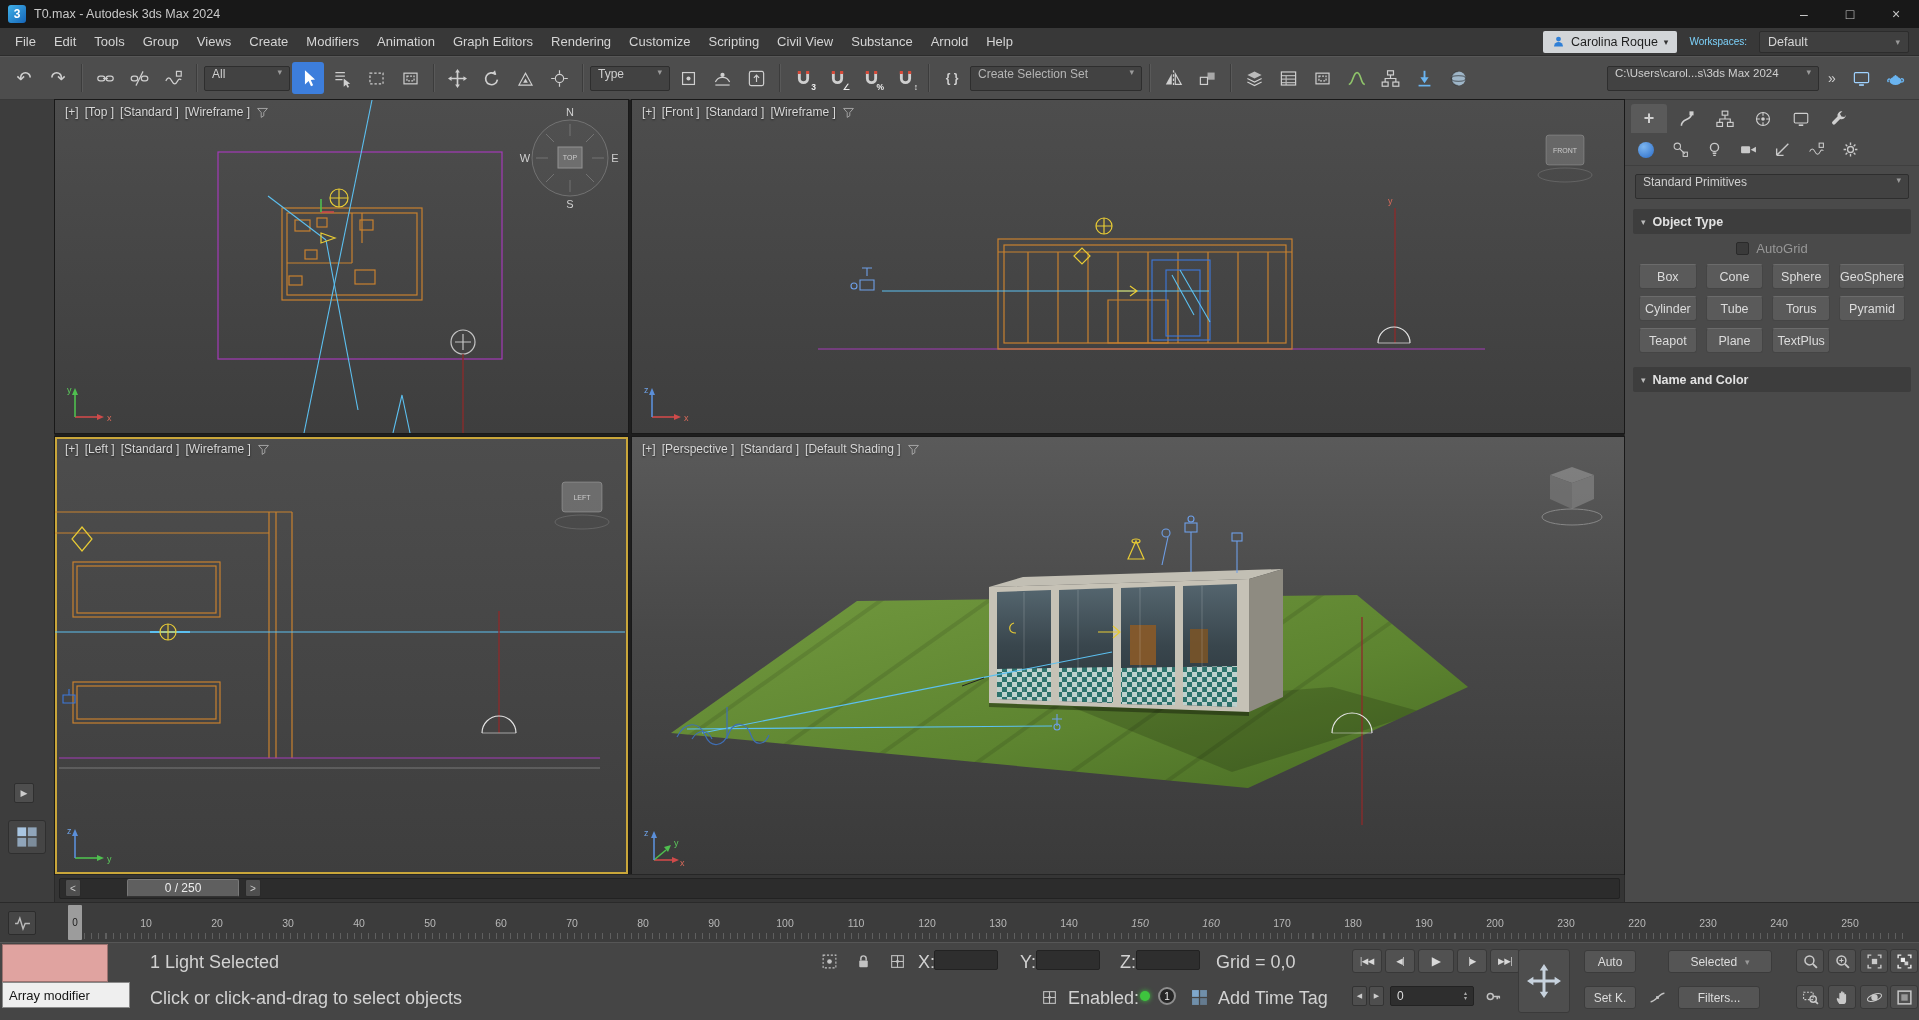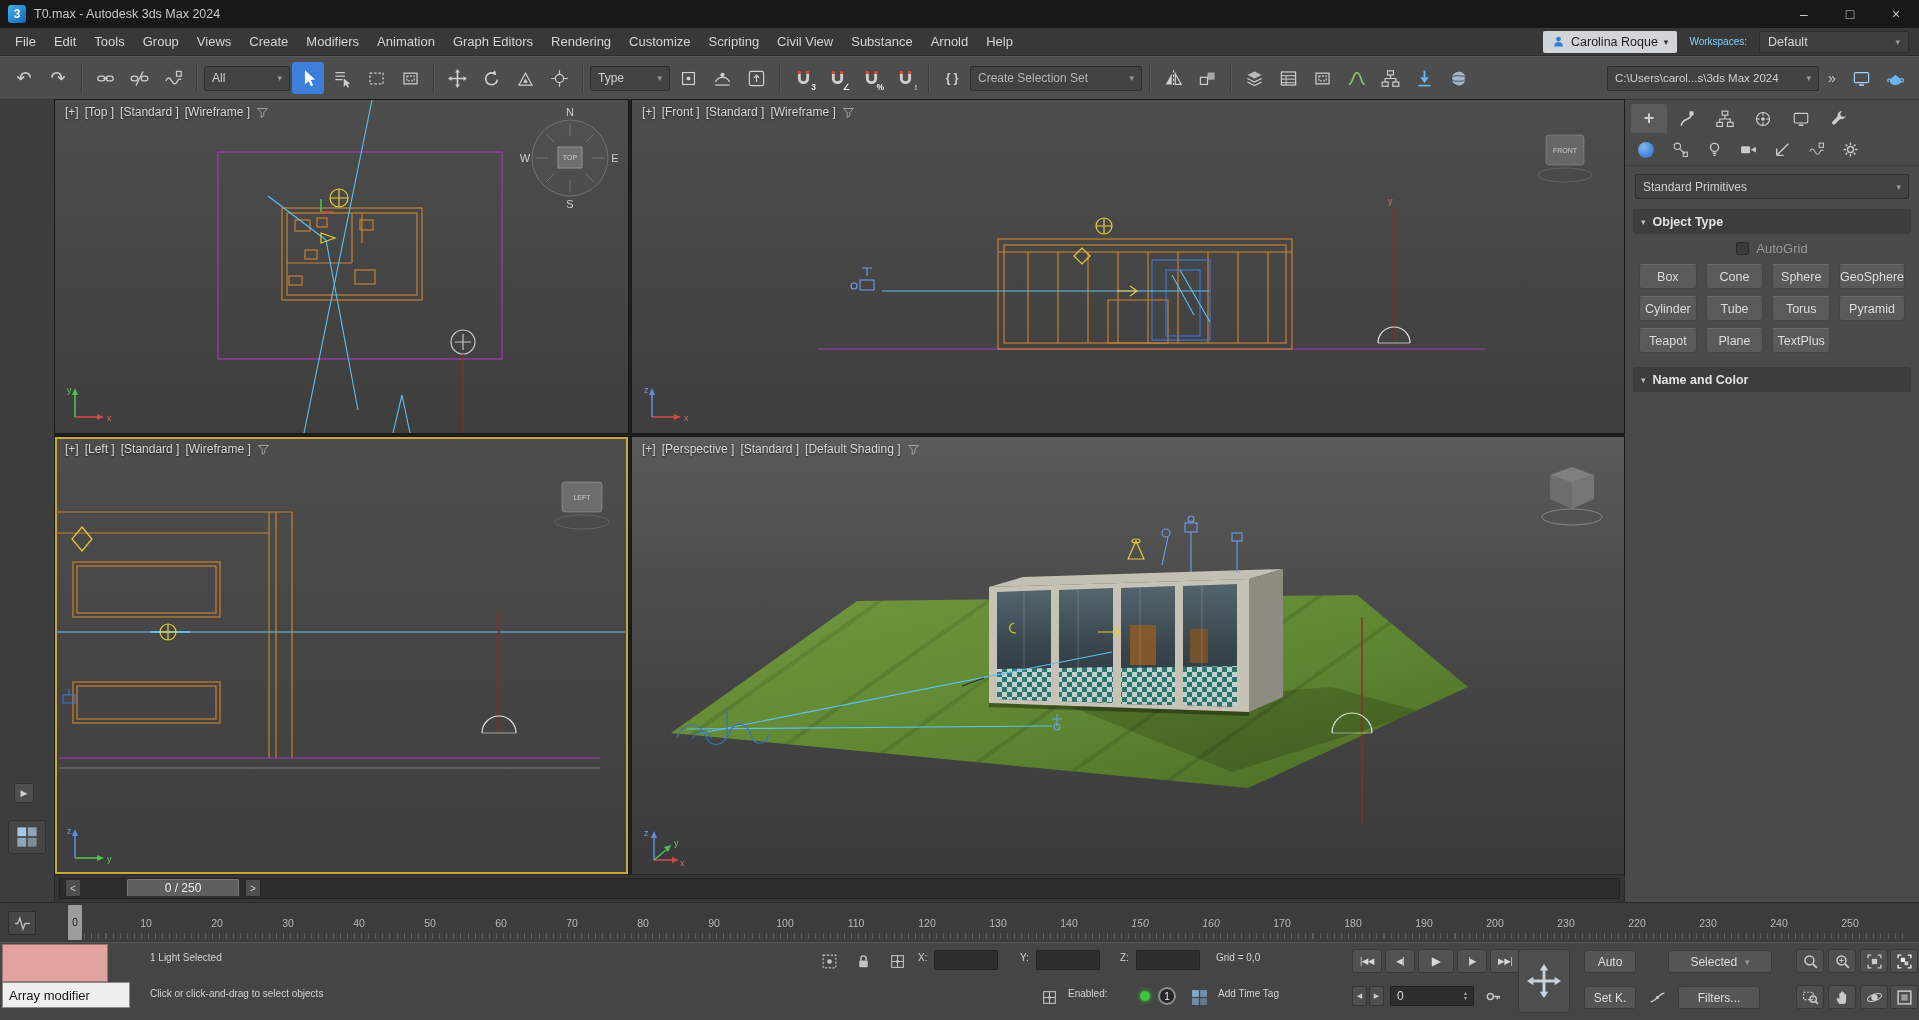--- a/index.html
+++ b/index.html
@@ -27,21 +27,21 @@
   .wsdrop{display:flex;gap:24px;align-items:center;background:#3f3f3f;border:1px solid #2c2c2c;height:22px;padding:0 8px;color:#d6d6d6;font-size:12.5px;border-radius:2px;min-width:150px}
   .wsdrop .caret{margin-left:auto}
 
   
   .toolbar{height:44px;background:#4d4d4d;display:flex;align-items:center;padding:0 8px;gap:2px;border-bottom:1px solid #393939;border-top:1px solid #585858}
   .tb{width:32px;height:32px;border-radius:3px;display:flex;align-items:center;justify-content:center;color:#cfcfcf;position:relative;flex:none}
   .tb .ic{width:19px;height:19px}
   .tb.active{background:var(--accent-blue);color:#fff}
   .tb.glyph{font-size:18px}
   .tsep{width:1px;height:28px;background:#3c3c3c;box-shadow:1px 0 0 rgba(255,255,255,.07);margin:0 5px;flex:none}
-  .combo{display:flex;align-items:center;gap:6px;background:#424242;border:1px solid #2e2e2e;border-radius:2px;height:25px;padding:0 7px;color:#cfcfcf;font-size:12px;flex:none;white-space:nowrap}
+  .combo{display:flex;align-items:flex-start;gap:6px;background:#424242;border:1px solid #2e2e2e;border-radius:2px;height:25px;padding:0 7px;color:#cfcfcf;font-size:12px;flex:none;white-space:nowrap}
   .combo .caret{margin-left:auto}
   .snaplbl{position:absolute;right:3px;bottom:2px;font-size:8.5px;color:#eee;font-weight:bold}
   .pathcombo{margin-left:auto;width:212px;font-size:11.5px}
 
   
   .main{display:flex;height:802px}
   .leftstrip{width:55px;background:#3d3d3d;border-right:1px solid #2a2a2a;position:relative;flex:none}
   .lsarrow{position:absolute;left:14px;top:683px;width:20px;height:20px;background:#4e4e4e;border:1px solid #2f2f2f;border-radius:2px;color:#ccc;font-size:9px;display:flex;align-items:center;justify-content:center}
   .lsgrid{position:absolute;left:8px;top:720px;width:38px;height:34px;background:#454545;border:1px solid #2f2f2f;border-radius:3px;display:flex;align-items:center;justify-content:center}
   .lsgrid .ic{width:24px;height:22px;color:#a9c6e2}
@@ -82,21 +82,21 @@
   .tshandle{position:absolute;left:72px;top:4px;width:112px;height:18px;background:#5f5f5f;border:1px solid #787878;border-bottom-color:#333;border-radius:2px;color:#ececec;font-size:12px;display:flex;align-items:center;justify-content:center;z-index:2}
   .ruler{height:40px;background:#3c3c3c;position:relative;border-top:1px solid #2a2a2a}
   .minicurve{position:absolute;left:8px;top:8px;width:28px;height:24px;background:#464646;border:1px solid #2c2c2c;border-radius:2px;color:#bbb;display:flex;align-items:center;justify-content:center}
   .minicurve .ic{width:17px;height:17px}
   .tick{position:absolute;top:0;height:100%;display:flex;align-items:center;transform:translateX(-50%);color:#b8b8b8;font-size:10.5px}
   .tickstrip{position:absolute;left:70px;right:10px;bottom:3px;height:6px;background:repeating-linear-gradient(90deg,#5f5f5f 0 1px,transparent 1px 7.1px)}
   .fmarker{position:absolute;left:68px;top:2px;bottom:2px;width:14px;background:#9c9c9c;border-radius:1px;display:flex;align-items:center;justify-content:center;color:#1c1c1c;font-size:10px;z-index:2}
 
   
   .statusbar{height:78px;background:#454545;position:relative;border-top:1px solid #565656}
-  .slabel{position:absolute;color:#d2d2d2;font-size:10px;white-space:nowrap}
+  .slabel{position:absolute;color:#d2d2d2;font-size:18px;white-space:nowrap}
   .sfield{position:absolute;background:#2e2e2e;border:1px solid #222;border-radius:2px;height:20px;color:#ddd;font-size:12px;display:flex;align-items:center;padding:0 6px}
   .sicon{position:absolute;width:26px;height:22px;display:flex;align-items:center;justify-content:center;color:#c3c3c3}
   .sicon .ic{width:17px;height:17px}
   .sbtn{position:absolute;background:#555;border:1px solid #3b3b3b;border-radius:3px;color:#ddd;font-size:12px;display:flex;align-items:center;justify-content:center;gap:8px}
   #playback{position:absolute;left:1352px;top:6px;display:flex;gap:3px}
   .pbtn{width:30px;height:24px;background:#515151;border:1px solid #383838;border-radius:3px;color:#d8d8d8;font-size:8.5px;display:flex;align-items:center;justify-content:center;letter-spacing:-.5px}
   .pbtn.play{width:36px;font-size:12px}
   .spinbtn{position:absolute;width:15px;height:20px;background:#4e4e4e;border:1px solid #333;border-radius:2px;color:#ccc;font-size:7px;display:flex;align-items:center;justify-content:center}
   .framefield{left:1390px;top:43px;width:84px;justify-content:space-between}
   .spincol{display:flex;flex-direction:column;line-height:5px;font-size:6px;color:#aaa}

